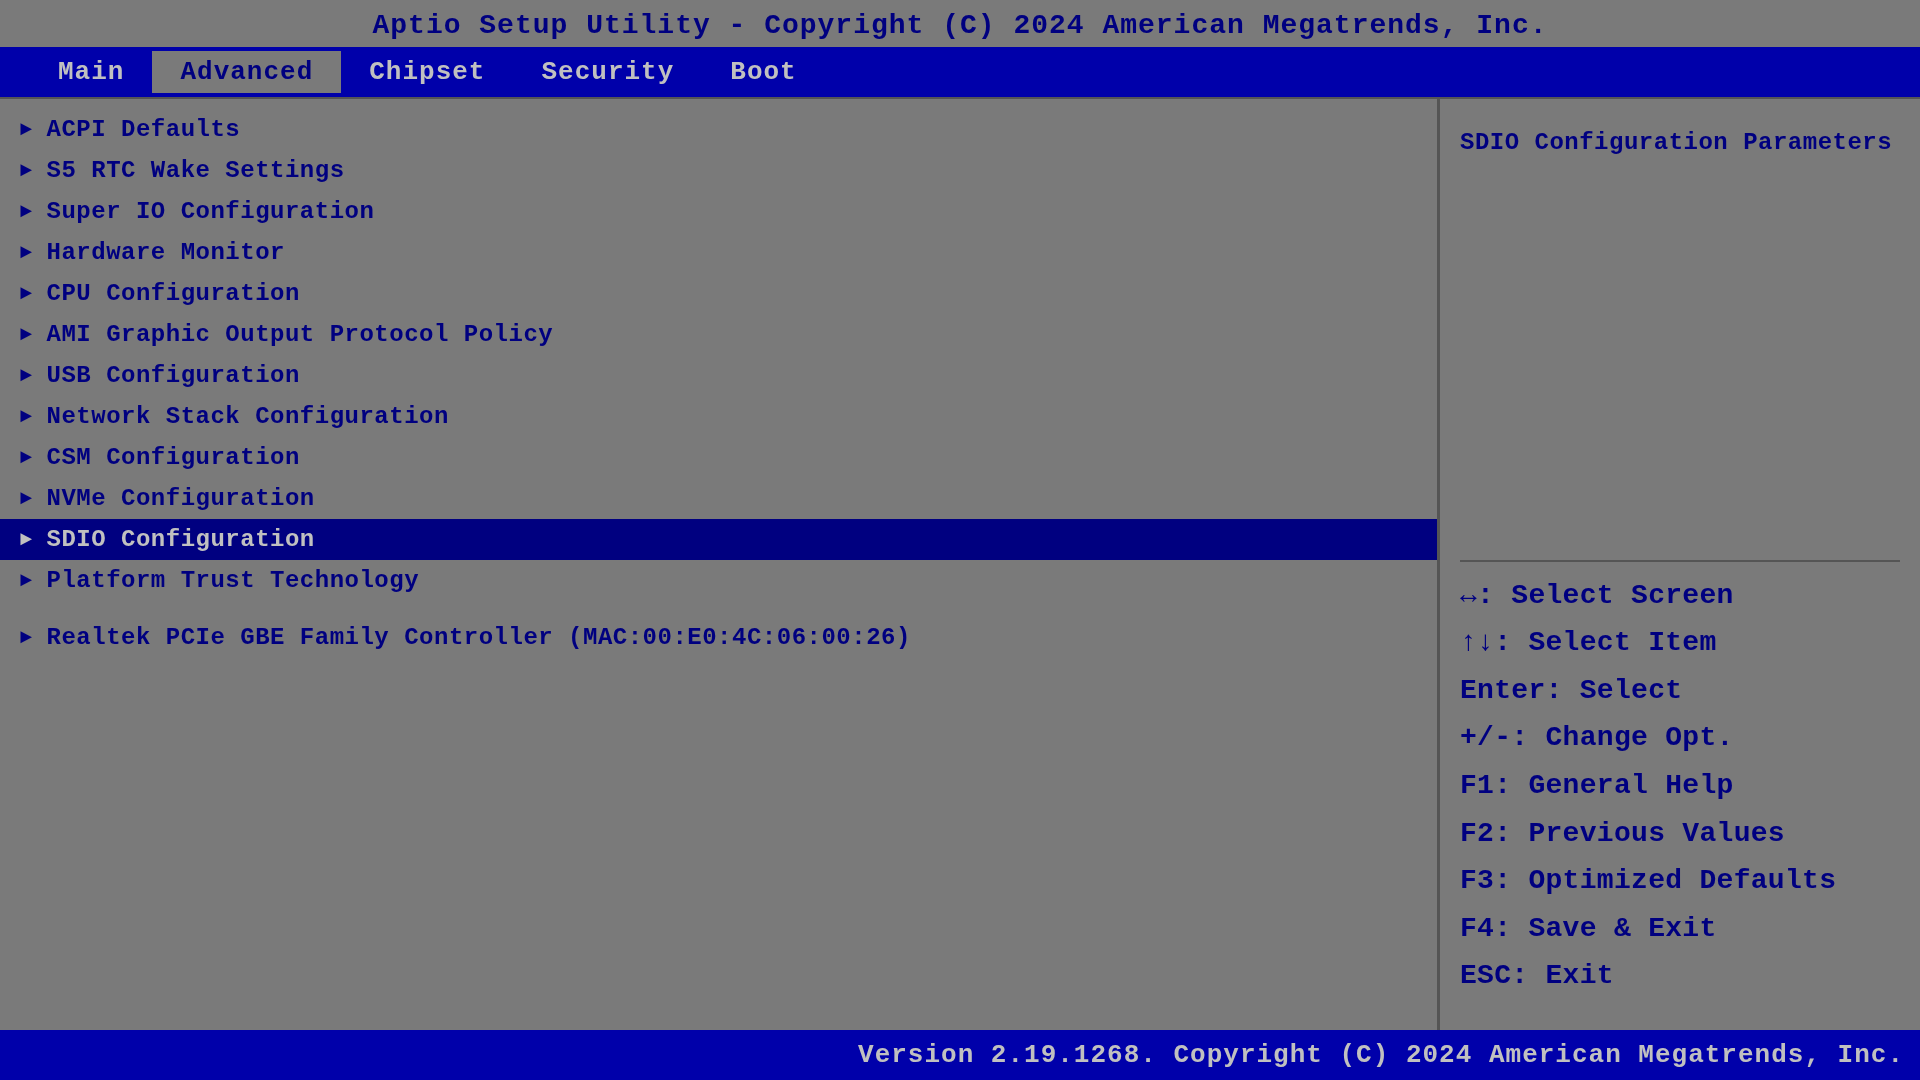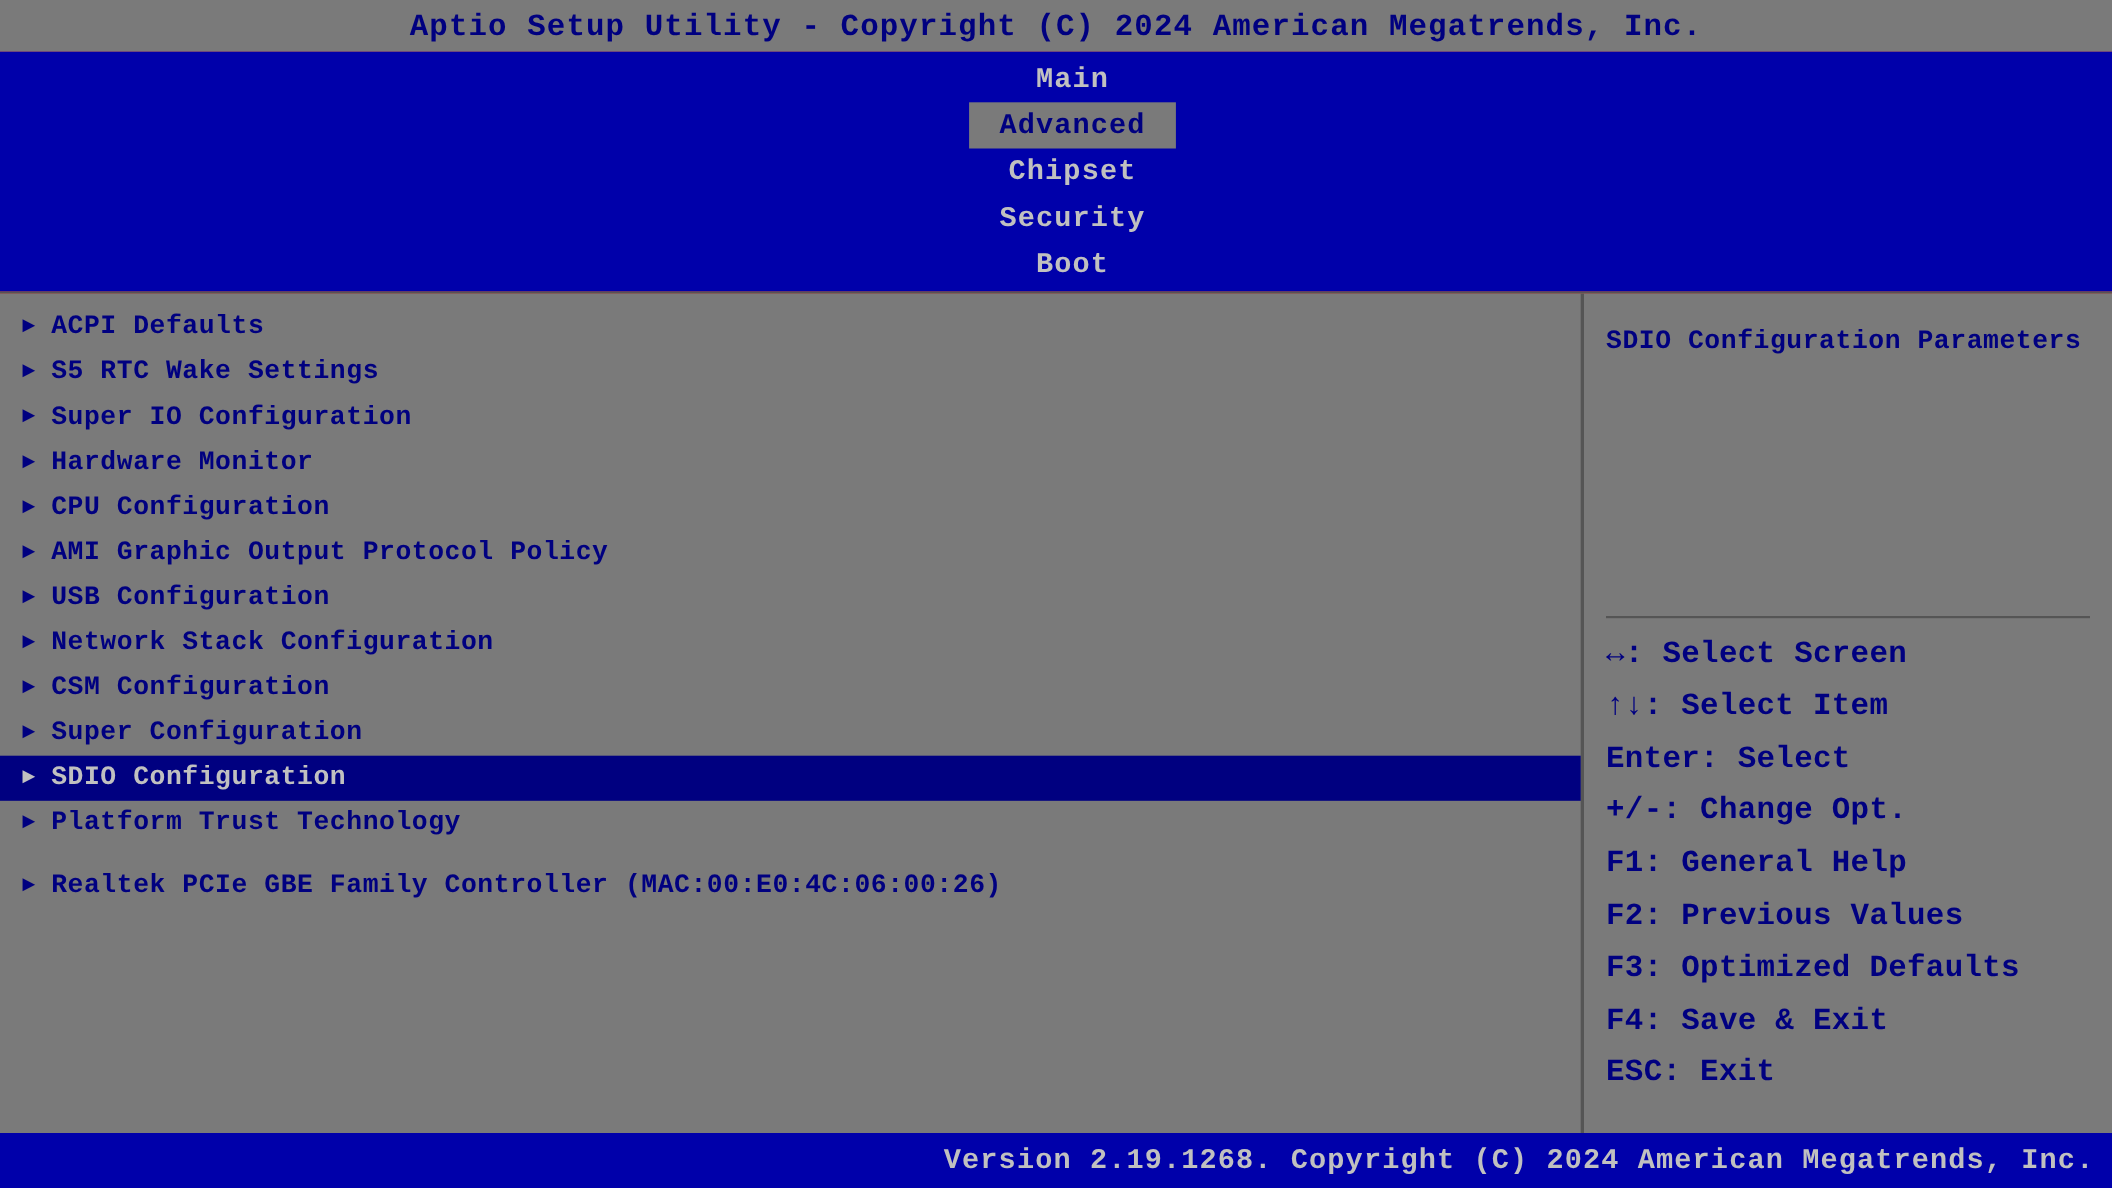--- a/index.html
+++ b/index.html
@@ -12,21 +12,21 @@
       width: 1920px;
       height: 1080px;
       background-color: #7a7a7a;
       font-family: 'Courier New', Courier, monospace;
       overflow: hidden;
     }
 
     .screen {
       width: 1920px;
       height: 1080px;
-      background-color: #ef4444;
+      background-color: #0ea5e9;
       display: flex;
       flex-direction: column;
     }
 
     
     .title-bar {
       background-color: #7a7a7a;
       text-align: center;
       padding: 10px 0 6px 0;
       color: #000080;
@@ -35,21 +35,20 @@
       letter-spacing: 1px;
     }
 
     
     .nav-tabs {
       background-color: #0000aa;
       display: flex;
       align-items: center;
       padding: 4px 0 4px 30px;
       gap: 0;
-      flex-direction: column;
     }
 
     .nav-tab {
       padding: 6px 28px;
       font-size: 26px;
       font-weight: bold;
       color: #c0c0c0;
       cursor: pointer;
       font-family: 'Courier New', Courier, monospace;
       letter-spacing: 1px;
@@ -203,21 +202,21 @@
       <div class="menu-item">
         <span class="arrow">►</span>
         <span>Network Stack Configuration</span>
       </div>
       <div class="menu-item">
         <span class="arrow">►</span>
         <span>CSM Configuration</span>
       </div>
       <div class="menu-item">
         <span class="arrow">►</span>
-        <span>Super Configuration</span>
+        <span>NVMe Configuration</span>
       </div>
       <div class="menu-item selected">
         <span class="arrow">►</span>
         <span>SDIO Configuration</span>
       </div>
       <div class="menu-item">
         <span class="arrow">►</span>
         <span>Platform Trust Technology</span>
       </div>
 

